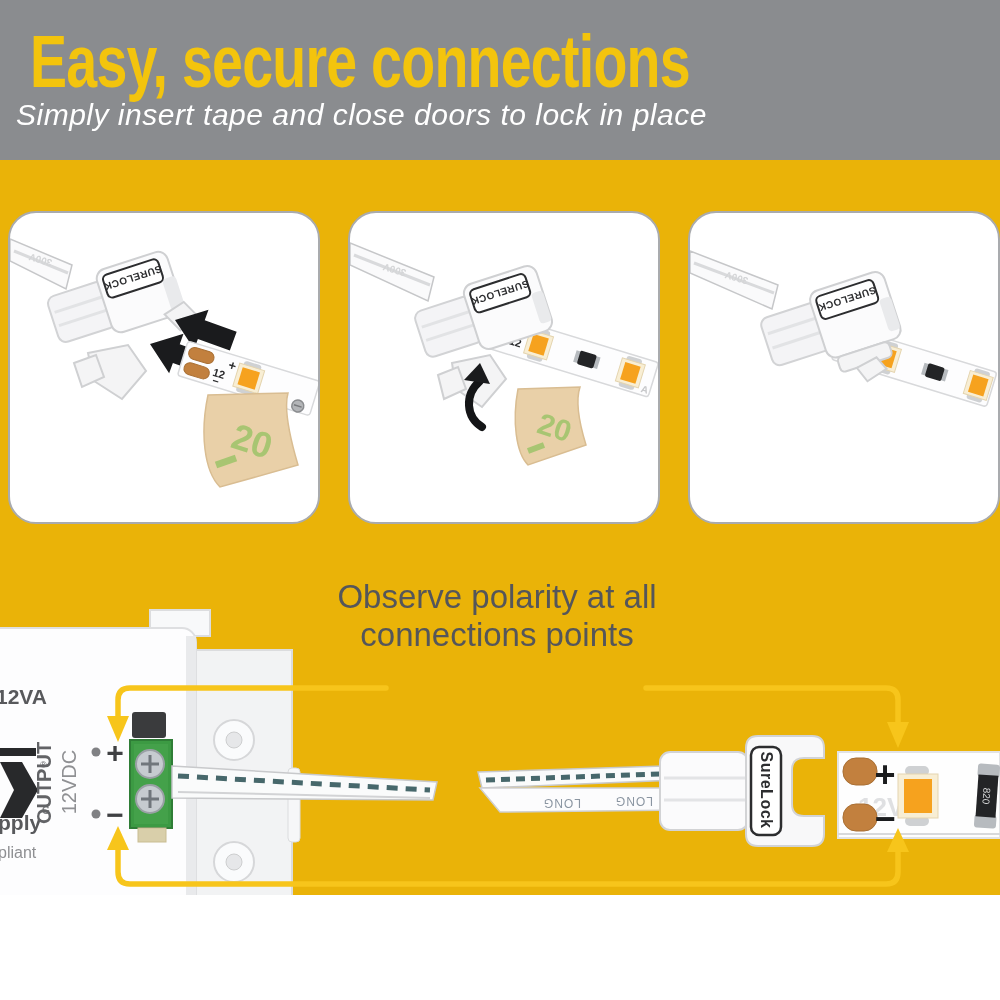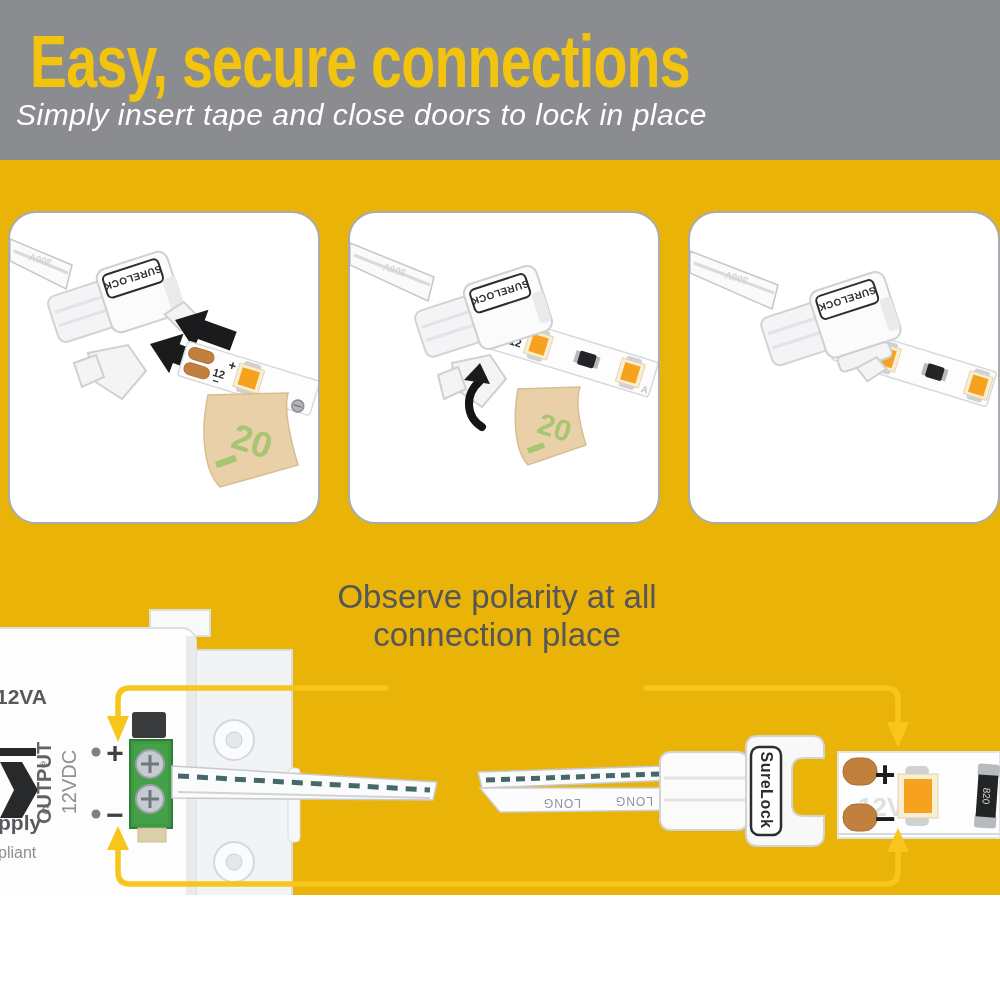--- a/index.html
+++ b/index.html
@@ -189,21 +189,21 @@
         <rect class="mouth" x="196" y="104" width="12" height="34" rx="4"></rect>
         <rect class="c-label" x="136" y="82" width="60" height="24" rx="5"></rect>
         <text class="c-label-text" x="166" y="98" text-anchor="middle" transform="rotate(180 166 94)">SURELOCK</text>
         <rect class="flap" x="138" y="146" width="54" height="16" rx="5"></rect>
         <polygon class="flap" points="154,162 176,158 182,172 160,178"></polygon>
       </g>
     </svg>
   </div>
 
   <div class="note-line" id="note1">Observe polarity at all</div>
-  <div class="note-line" id="note2">connection place</div>
+  <div class="note-line" id="note2">connections points</div>
 
   <svg class="bottom-svg" width="1000" height="440" viewBox="0 560 1000 440">
 
     <g>
       <rect x="196" y="650" width="96" height="310" fill="#F2F3F4" stroke="#DBDCDE" stroke-width="2"></rect>
       <rect x="210" y="928" width="66" height="34" fill="#FFFFFF" stroke="#D8D9DB" stroke-width="2"></rect>
       <circle cx="234" cy="740" r="20" fill="#FAFBFC" stroke="#D6D7D9" stroke-width="2"></circle>
       <circle cx="234" cy="740" r="8" fill="#E6E7E9" stroke="#CDCECF"></circle>
       <circle cx="234" cy="862" r="20" fill="#FAFBFC" stroke="#D6D7D9" stroke-width="2"></circle>
       <circle cx="234" cy="862" r="8" fill="#E6E7E9" stroke="#CDCECF"></circle>

